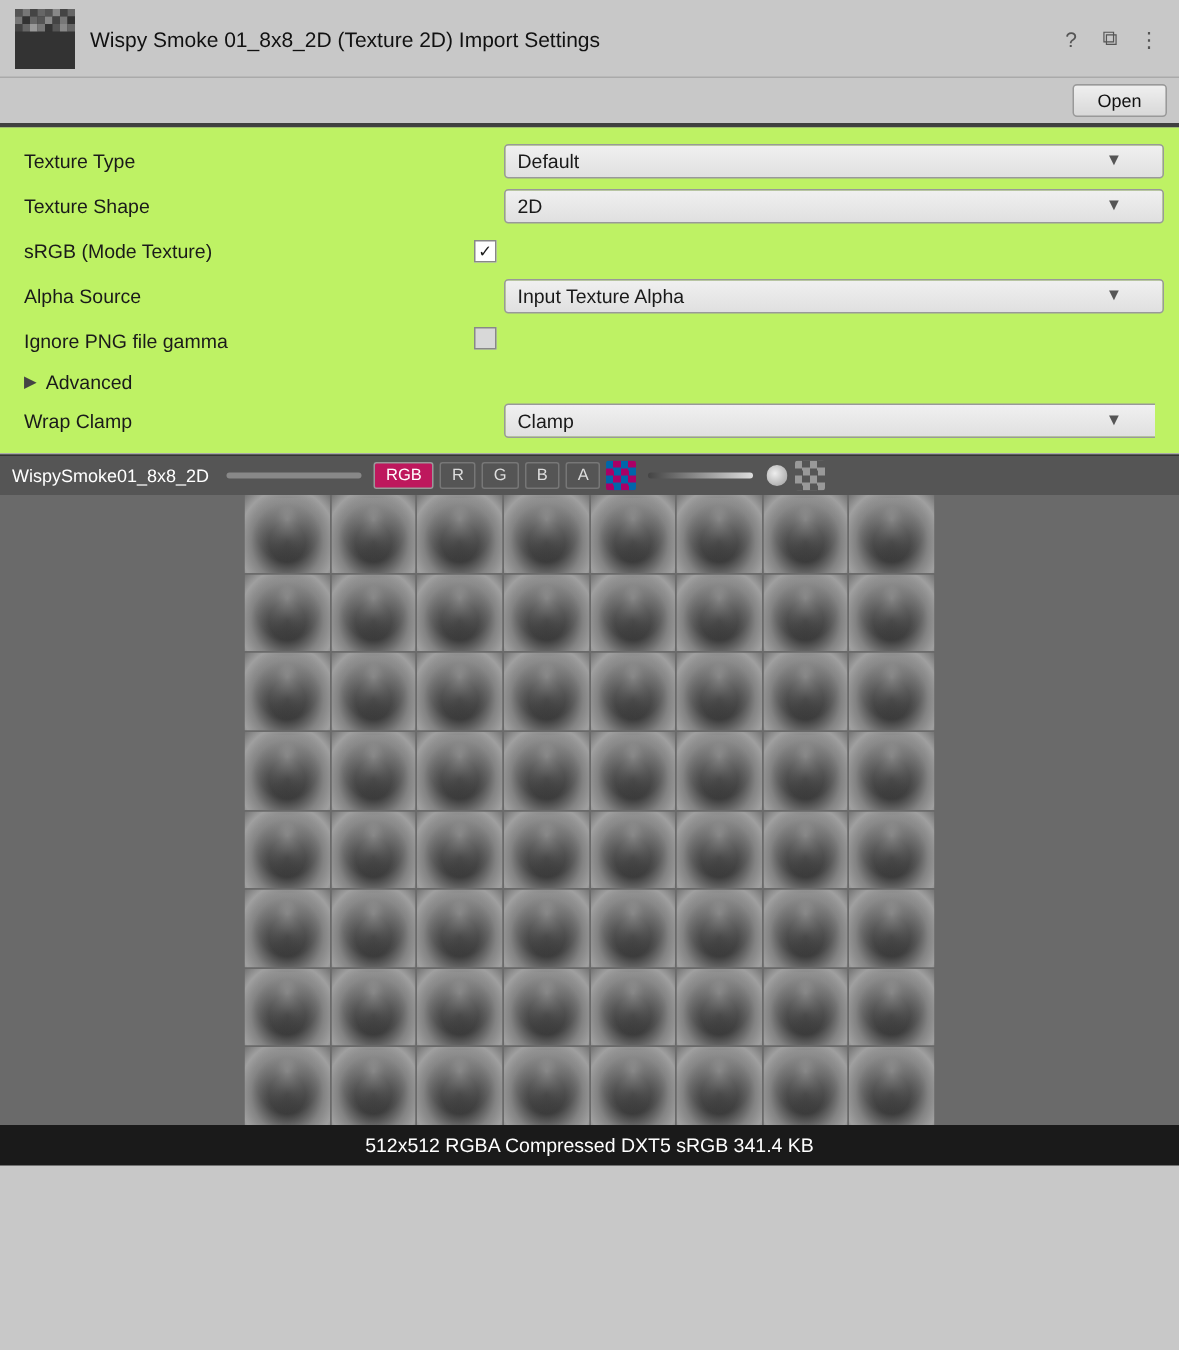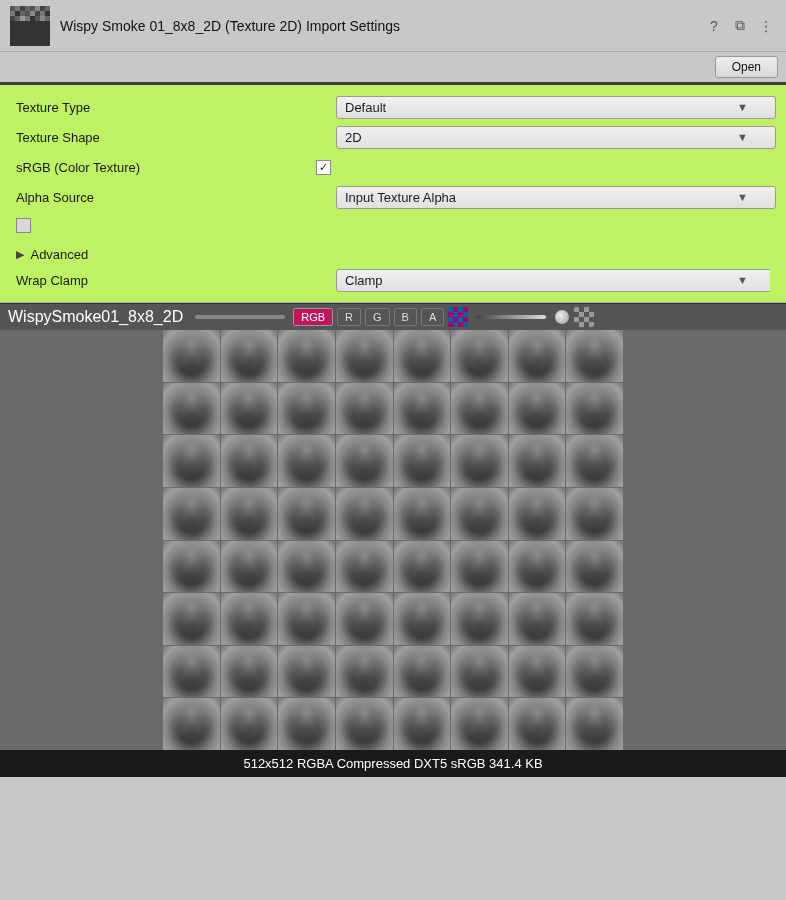--- a/index.html
+++ b/index.html
@@ -174,21 +174,21 @@
     
     .bottom-toolbar {
       background: #555;
       display: flex;
       align-items: center;
       padding: 3px 8px;
       gap: 4px;
       border-top: 1px solid #333;
     }
     .texture-name {
-      font-size: 16px;
+      font-size: 12px;
       color: #fff;
       font-weight: 500;
       margin-right: 4px;
     }
     .slider-track {
       width: 90px;
       height: 4px;
       background: #888;
       border-radius: 2px;
       margin: 0 4px;
@@ -366,40 +366,41 @@
         <option>2D</option>
         <option>Cube</option>
         <option>2D Array</option>
         <option>3D</option>
       </select>
       <span class="dropdown-arrow">▼</span>
     </div>
   </div>
 
   <div class="setting-row">
-    <div class="setting-label">sRGB (Color Texture)</div>
+    <div class="setting-label">sRGB (Mode Texture)</div>
     <div class="setting-control">
       <div class="checkbox-input checked"></div>
     </div>
   </div>
 
   <div class="setting-row">
     <div class="setting-label">Alpha Source</div>
     <div class="setting-control dropdown-wrapper">
       <select>
         <option>Input Texture Alpha</option>
         <option>None</option>
         <option>From Gray Scale</option>
       </select>
       <span class="dropdown-arrow">▼</span>
     </div>
   </div>
 
 
   <div class="setting-row">
+    <div class="setting-label">Ignore PNG file gamma</div>
     <div class="setting-control">
       <div class="checkbox-empty"></div>
     </div>
   </div>
 
   <div class="advanced-row">
     <span class="advanced-arrow">▶</span>
     <span class="advanced-label">Advanced</span>
   </div>
 

